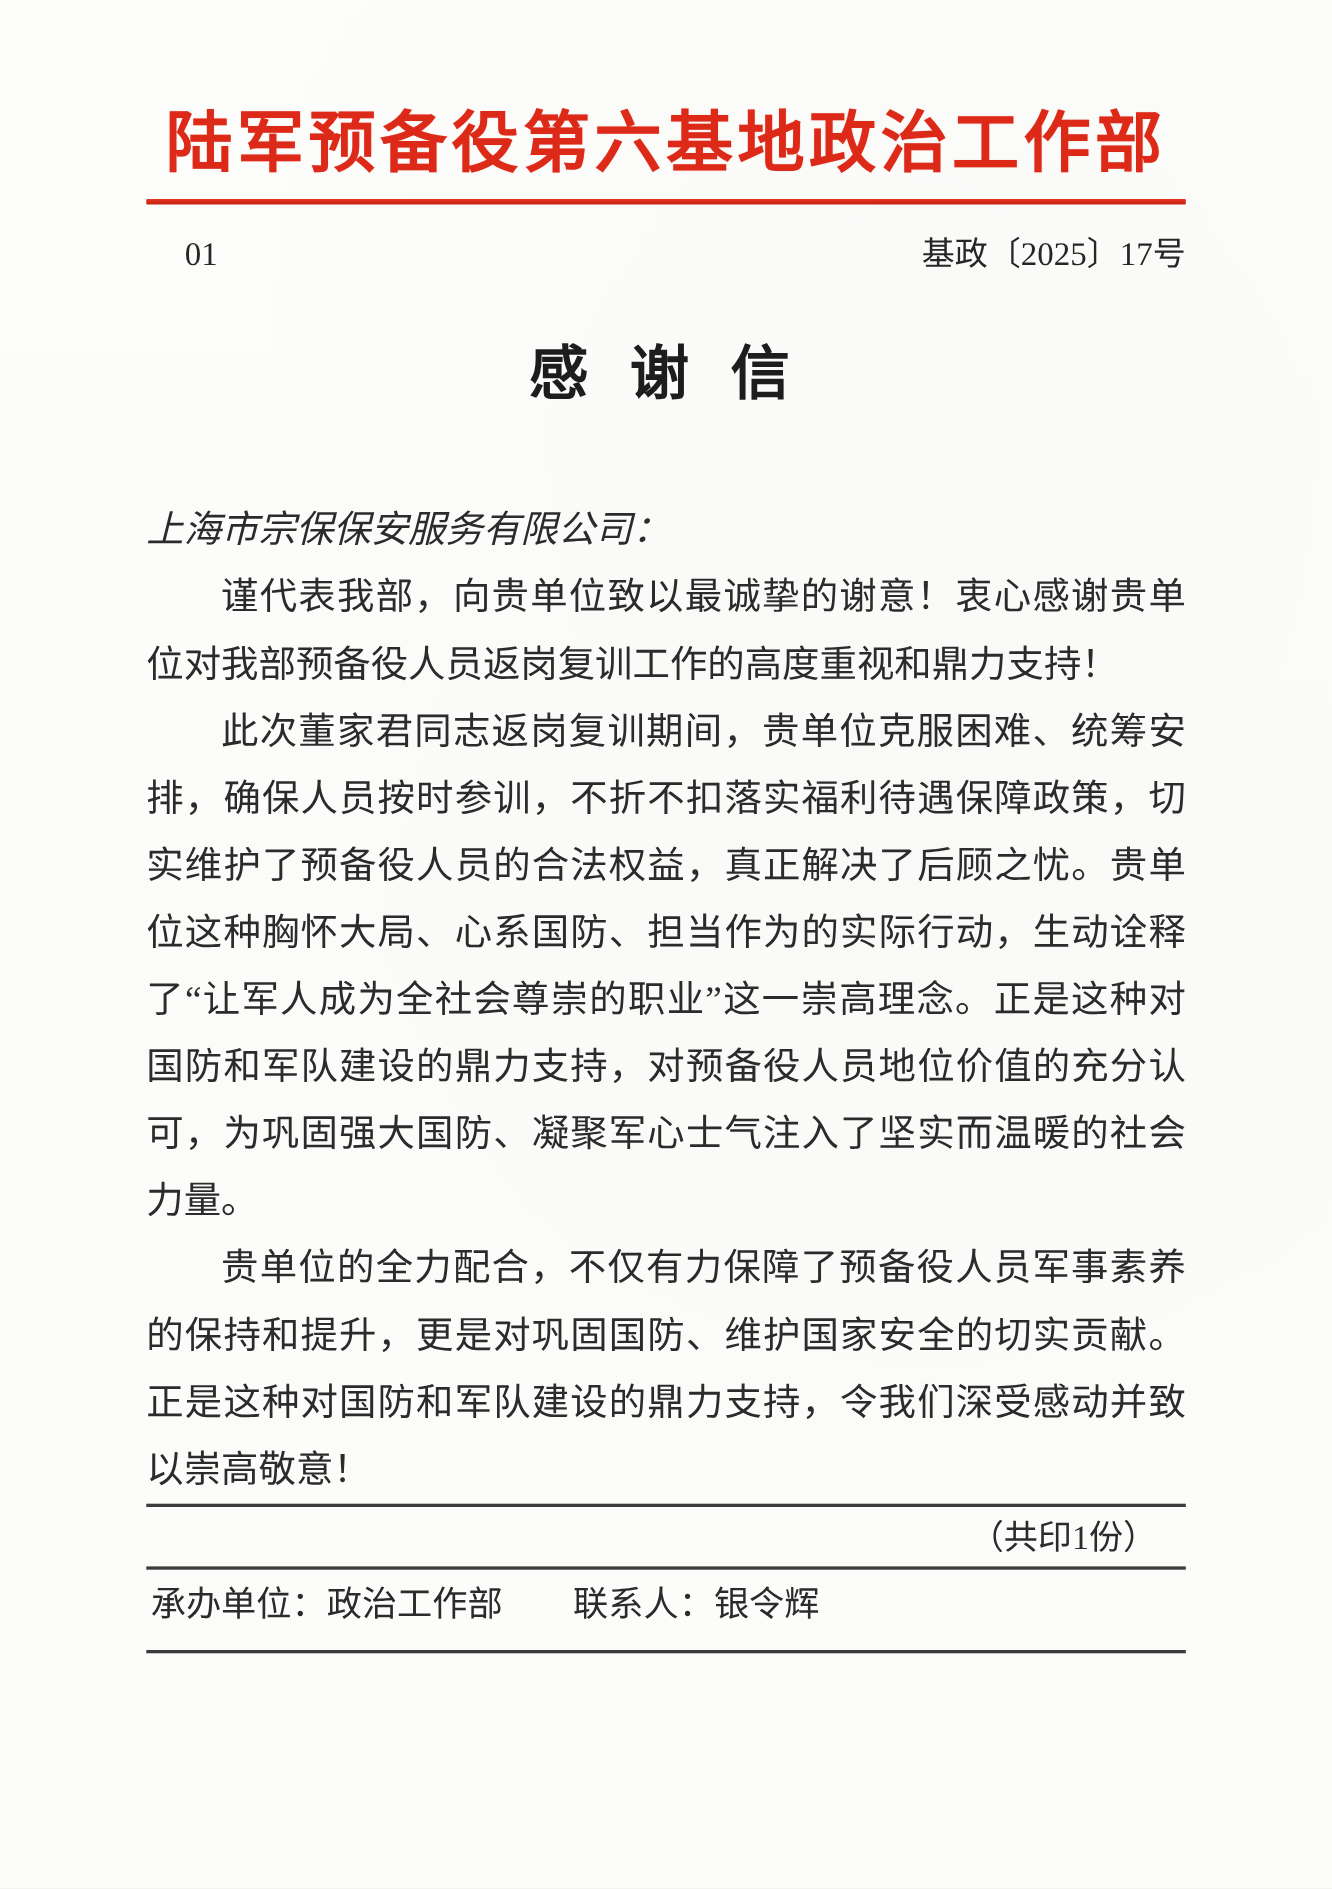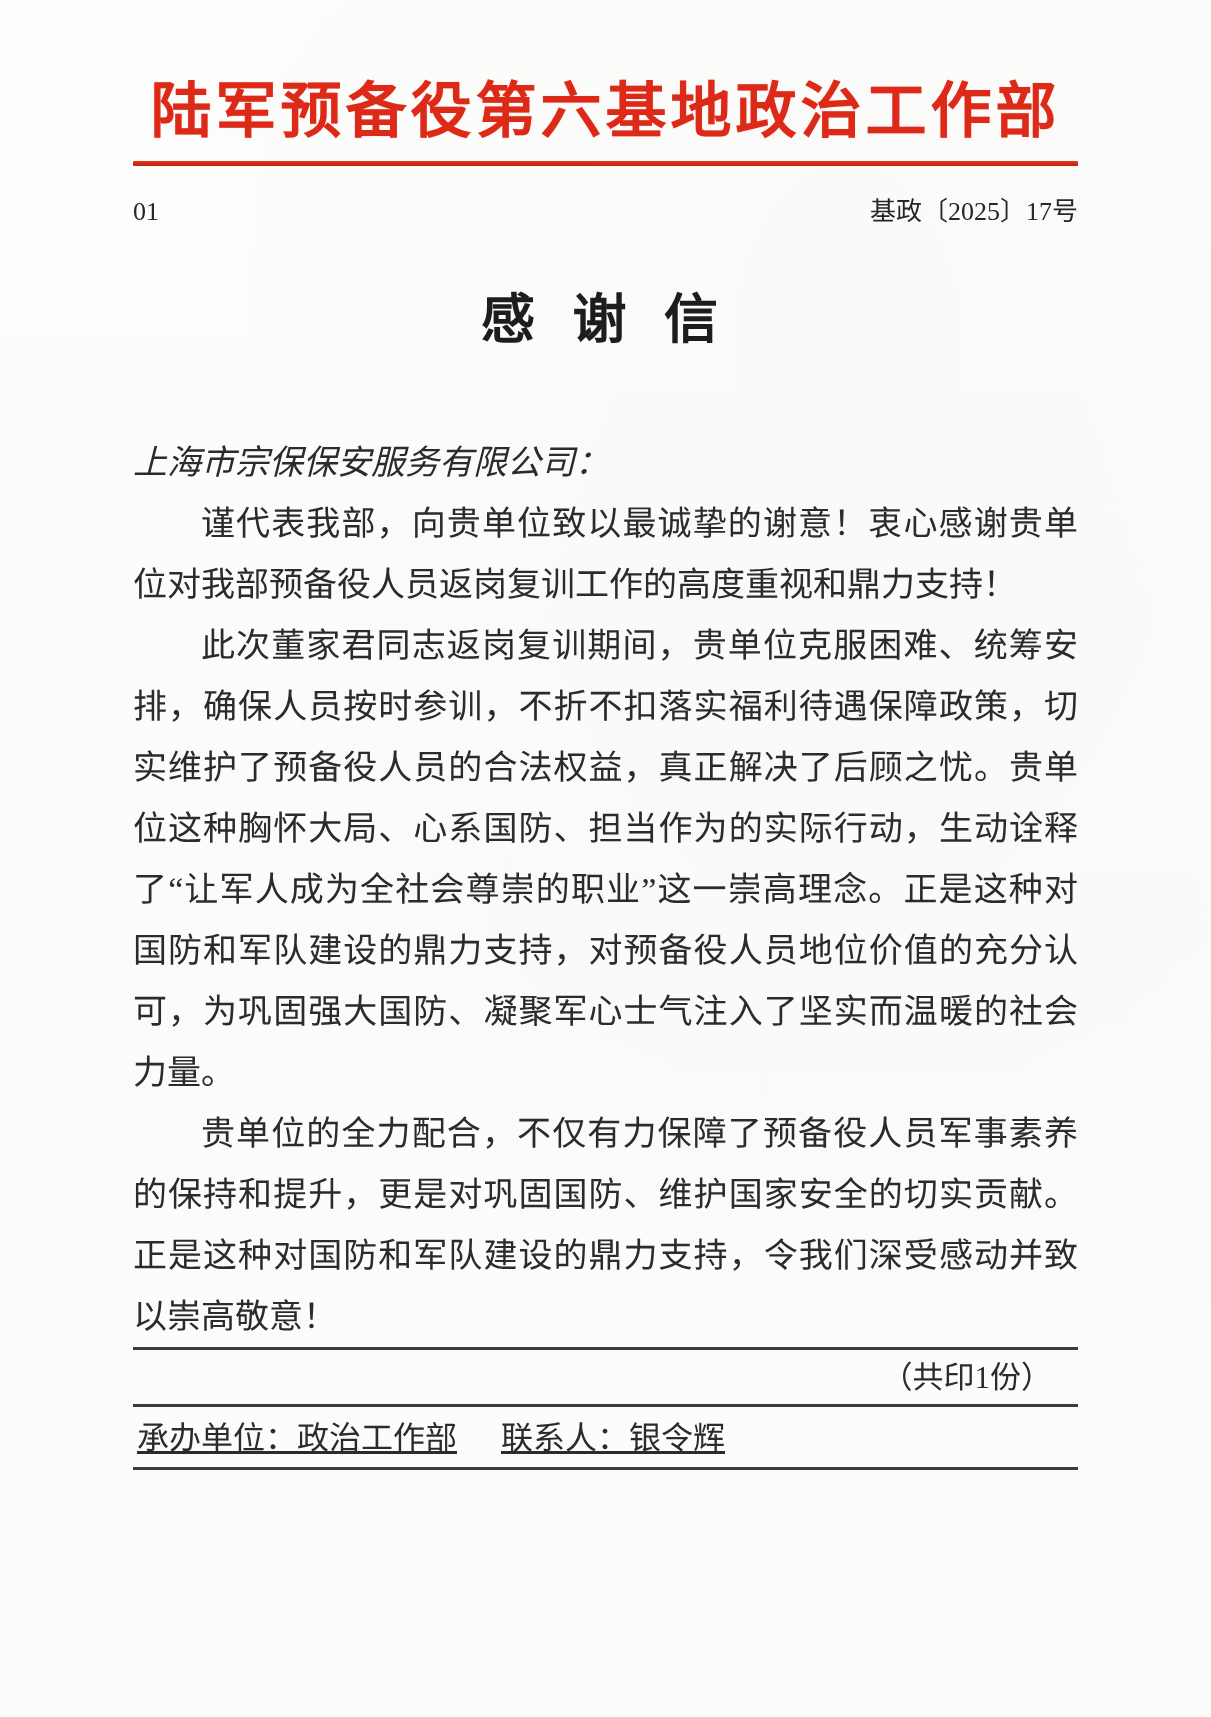--- a/index.html
+++ b/index.html
@@ -15,43 +15,44 @@
     background:
       radial-gradient(ellipse at 70% 20%, rgba(0,0,0,0.012), rgba(0,0,0,0) 60%),
       linear-gradient(180deg, #fdfdfc 0%, #fbfbf9 55%, #fcfcfa 100%);
     font-family: "Liberation Serif", "DejaVu Serif", serif;
     color: var(--text, #262626);
     overflow: hidden;
     box-sizing: border-box;
     padding: 0 133px;
   }
   .org-name {
-    margin-top: 75px;
+    margin-top: 95px;
     font-size: 61px;
     line-height: 1.2;
     font-weight: bold;
     text-align: center;
     letter-spacing: 4px;
     color: var(--accent-red, #dd2a18);
     text-shadow: 0 0 1px rgba(221,42,24,0.35);
     white-space: nowrap;
   }
   .red-rule {
     margin-top: 13px;
     height: 5px;
     background: linear-gradient(180deg, #e6341e 0%, #c22111 100%);
     border-radius: 1px;
   }
   .docnum-row {
     display: flex;
     justify-content: space-between;
     align-items: baseline;
     margin-top: 26px;
-    font-size: 26px;
+    font-size: 30px;
     line-height: 40px;
+    margin-left: 35px;
   }
   .letter-title {
     margin-top: 60px;
     text-align: center;
     font-size: 54px;
     line-height: 56px;
     font-weight: bold;
     letter-spacing: 12px;
     color: #1d1d1d;
   }
@@ -79,27 +80,26 @@
   .copies-note {
     text-align: right;
     font-size: 31px;
     line-height: 44px;
     padding: 6px 26px 4px 0;
     color: #2b2b2b;
   }
   .footer-row {
     display: flex;
     align-items: baseline;
-    gap: 44px;
+    gap: 64px;
     font-size: 32px;
     line-height: 46px;
-    padding: 8px 0 6px 4px;
+    padding: 8px 0 19px 4px;
     color: #2b2b2b;
     white-space: nowrap;
-    text-decoration: underline;
   }
 </style>
 </head>
 <body>
 
 <div class="page">
 
   <div class="org-name">陆军预备役第六基地政治工作部</div>
 
   <div class="red-rule"></div>

